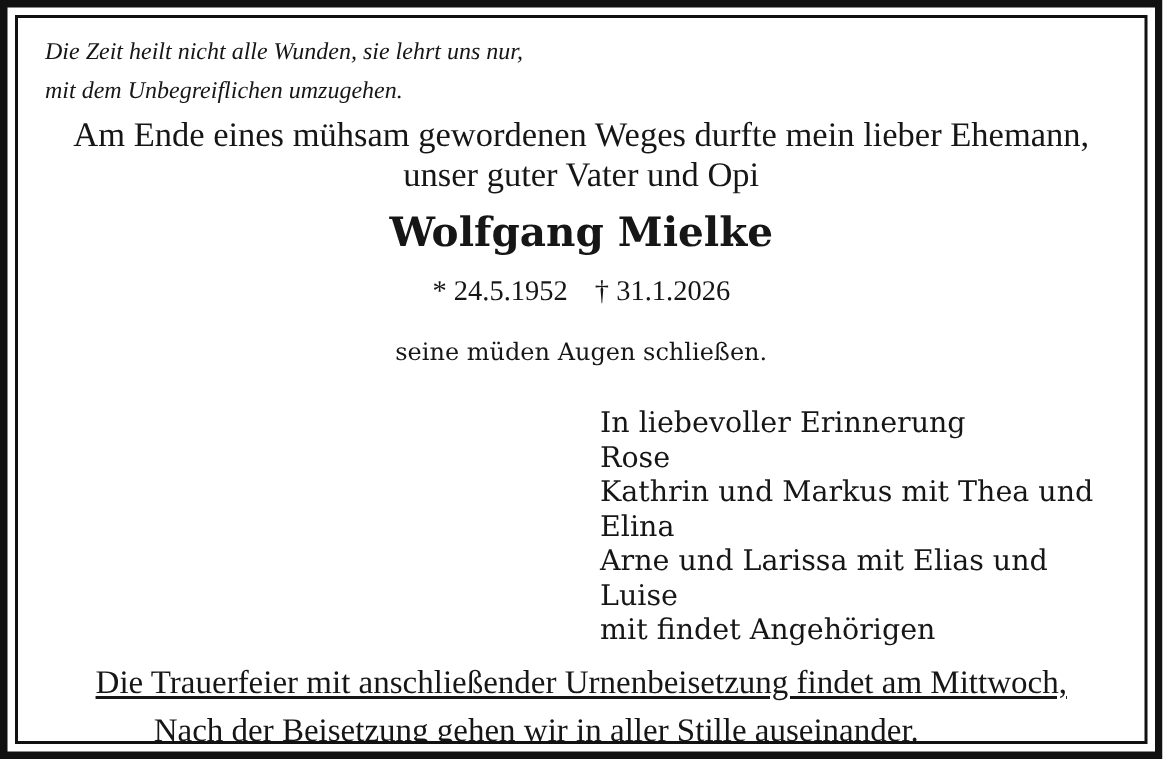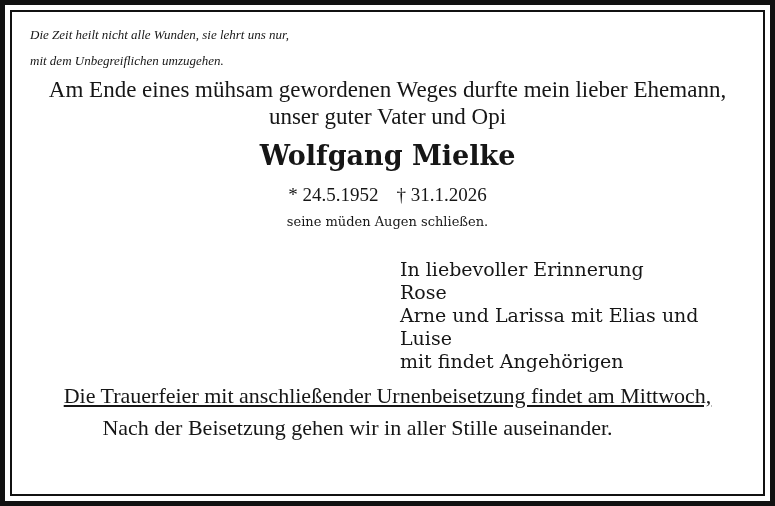--- a/index.html
+++ b/index.html
@@ -27,21 +27,21 @@
     background: #ffffff;
   }
   .top-row {
     display: flex;
     justify-content: space-between;
     align-items: flex-start;
   }
   .quote {
     font-family: "Liberation Serif", serif;
     font-style: italic;
-    font-size: 13px;
+    font-size: 16px;
     line-height: 26px;
     padding-left: 10px;
     padding-top: 2px;
     text-align: left;
   }
   .dateline {
     font-family: "DejaVu Serif", serif;
     font-size: 21px;
     padding-top: 4px;
     padding-right: 2px;
@@ -67,24 +67,24 @@
     text-align: center;
     font-family: Liberation Serif, serif;
     font-size: 19px;
     line-height: 24px;
   }
   .dates .date-sep {
     display: inline-block;
     width: 18px;
   }
   .closing-line {
-    margin-top: 2px;
+    margin-top: 15px;
     text-align: center;
     font-family: "DejaVu Serif", serif;
-    font-size: 13px;
+    font-size: 16px;
     line-height: 25px;
   }
   .mourners {
     margin-top: 24px;
     margin-left: 380px;
     text-align: left;
     font-family: "DejaVu Serif", serif;
     font-size: 19px;
     line-height: 23px;
   }
@@ -129,20 +129,21 @@
 
     <div class="dates">
       <span>* 24.5.1952</span><span class="date-sep"></span><span>† 31.1.2026</span>
     </div>
 
     <div class="closing-line">seine müden Augen schließen.</div>
 
     <div class="mourners">
       <div>In liebevoller Erinnerung</div>
       <div>Rose</div>
+      <div>Kathrin und Markus mit Thea und Elina</div>
       <div>Arne und Larissa mit Elias und Luise</div>
       <div>mit findet Angehörigen</div>
     </div>
 
     <div class="funeral-info">
       <div>Die Trauerfeier mit anschließender Urnenbeisetzung findet am Mittwoch,</div>
     </div>
 
     <div class="after-info">
       <div class="shift-left">Nach der Beisetzung gehen wir in aller Stille auseinander.</div>

